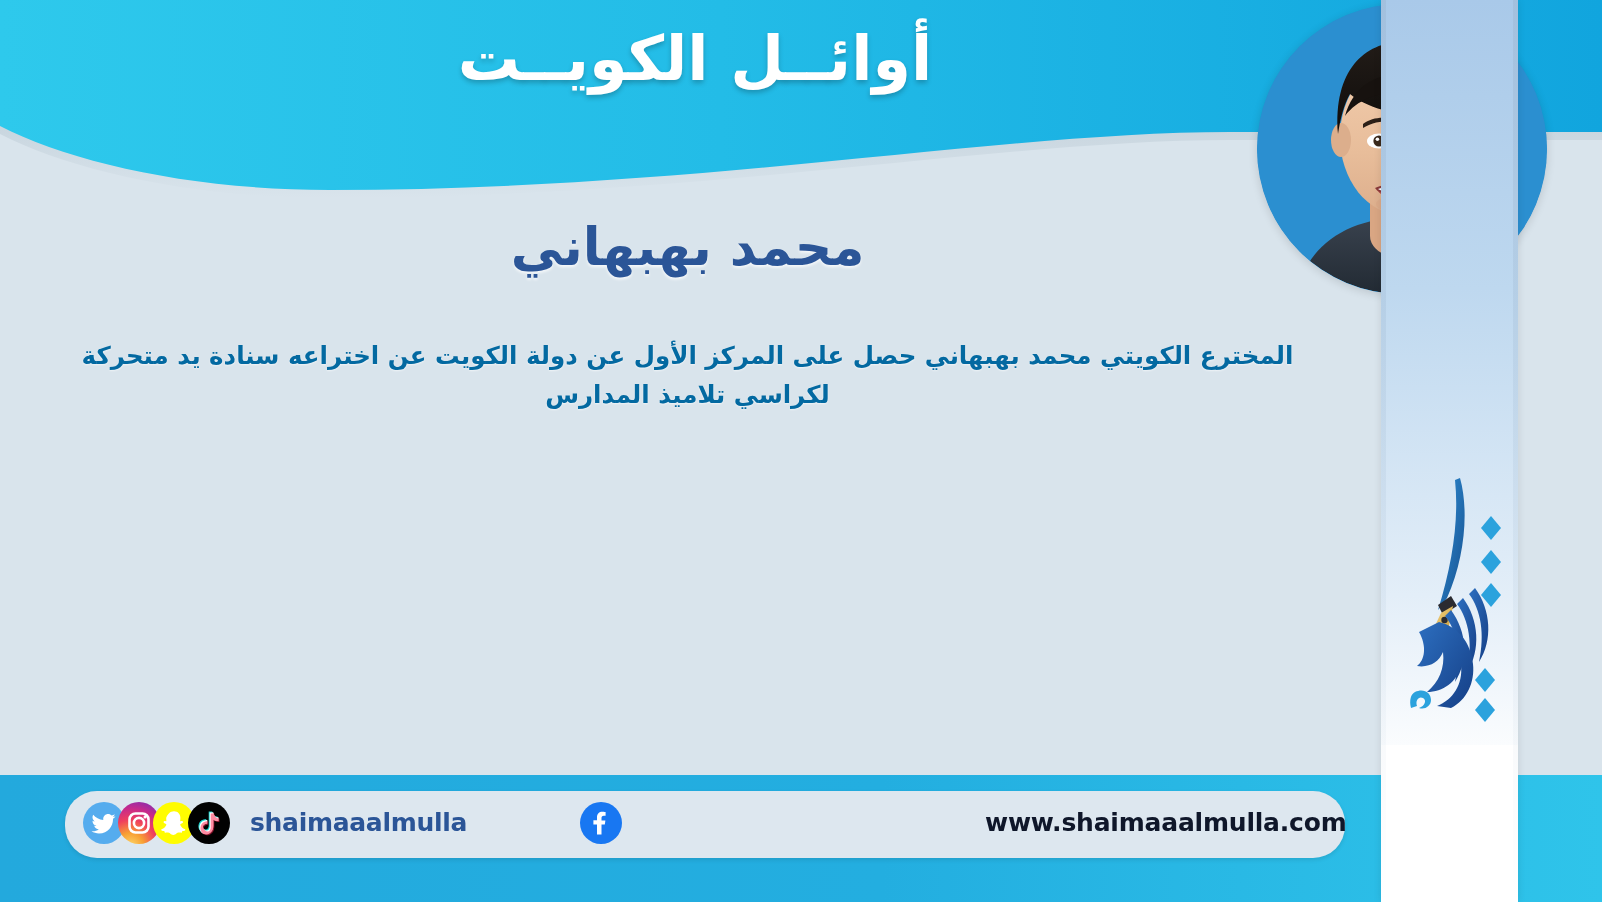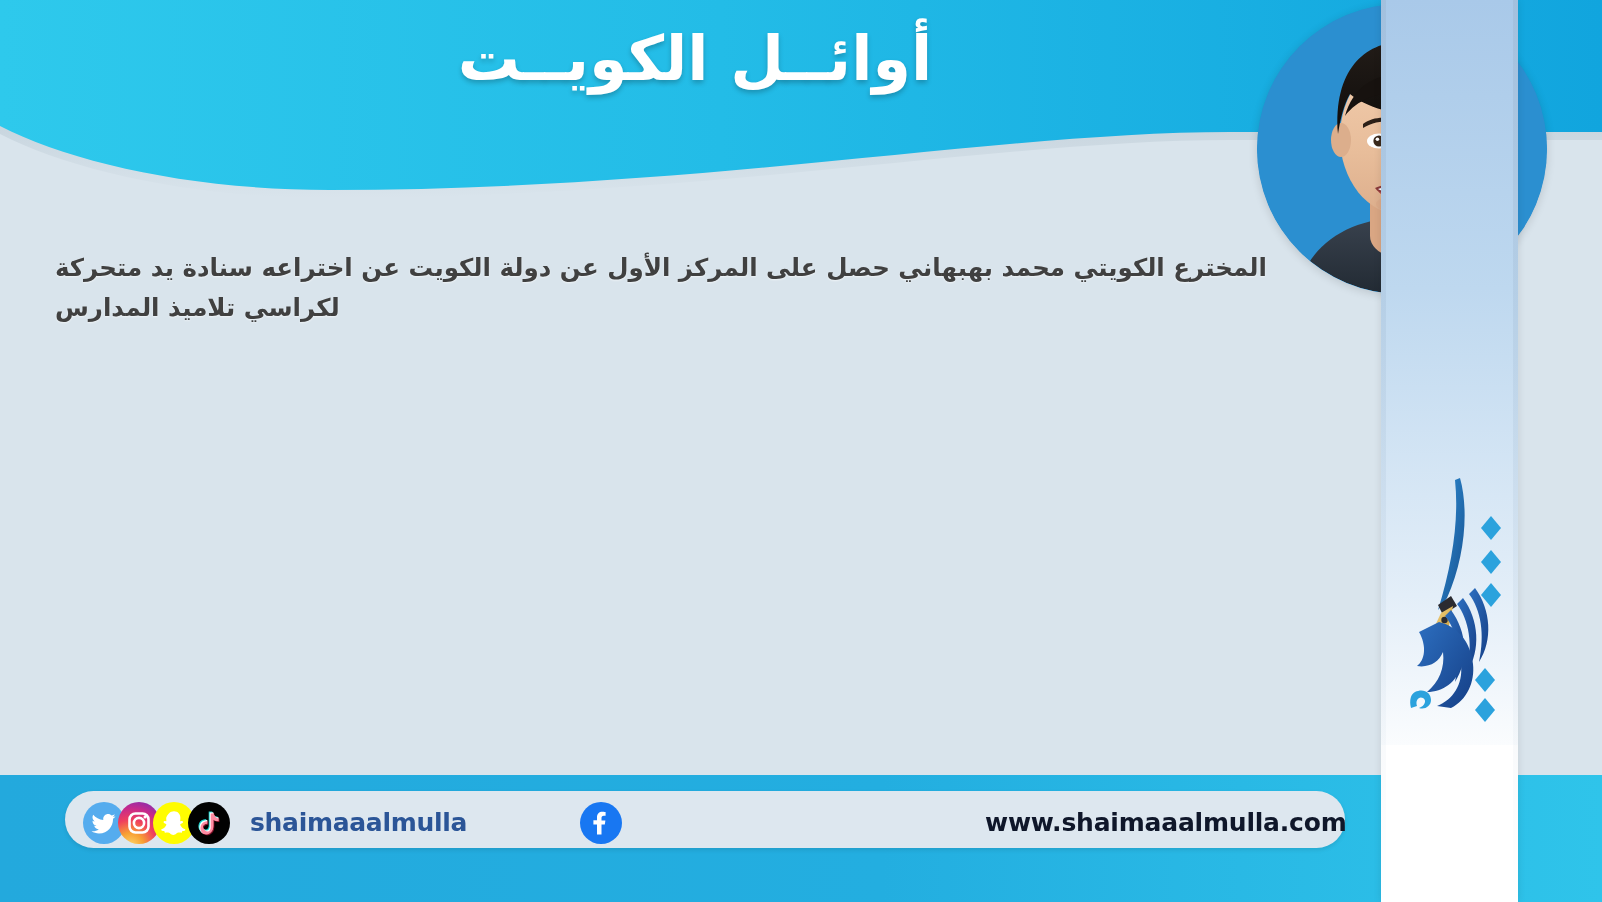--- a/index.html
+++ b/index.html
@@ -92,22 +92,22 @@
     text-align: center;
     color: #2b5597;
     font-size: 52px;
     font-weight: bold;
     line-height: 1.15;
     text-shadow: 0 2px 3px rgba(255,255,255,0.75);
   }
   .person-desc {
     margin: 0;
     padding: 58px 55px 0 55px;
-    text-align: left;
-    color: #404040;
+    text-align: center;
+    color: #0369a1;
     font-size: 24.5px;
     font-weight: bold;
     line-height: 1.62;
     text-shadow: 0 1px 2px rgba(255,255,255,0.6);
   }
 
   
   .logo-panel {
     position: absolute;
     top: 0;
@@ -164,21 +164,21 @@
     width: 1602px;
     height: 127px;
     background: linear-gradient(to right, #23a9dd 0%, #23aee0 55%, #2fc4ea 100%);
     z-index: 4;
   }
   .footer-pill {
     position: absolute;
     top: 16px;
     left: 65px;
     width: 1280px;
-    height: 57px;
+    height: 67px;
     background: #dde7ef;
     border-radius: 32px;
     box-shadow: 0 2px 4px rgba(0,0,0,0.10);
     direction: ltr;
   }
   .pill-group {
     position: absolute;
     top: 0;
     height: 63px;
     display: flex;
@@ -298,20 +298,21 @@
           <path d="M121,185 C132,181 158,181 169,185 C160,190 130,190 121,185 Z" fill="#ffffff"></path>
           <path d="M120,186 C132,196 158,196 170,186 C160,200 130,200 120,186 Z" fill="#b4504f"></path>
 
           <ellipse cx="145" cy="200" rx="26" ry="9" fill="#d9a683" opacity="0.5"></ellipse>
         </g>
       </svg>
     </div>
   </div>
 
   <div class="content">
+    <h1 class="person-name">محمد بهبهاني</h1>
     <p class="person-desc">المخترع الكويتي محمد بهبهاني حصل على المركز الأول عن دولة الكويت عن اختراعه سنادة يد متحركة لكراسي تلاميذ المدارس</p>
   </div>
 
   <div class="logo-panel">
     <div class="logo-mark">
       <svg viewBox="0 0 137 275">
         <defs>
           <linearGradient id="pen" x1="0" y1="0" x2="1" y2="1">
             <stop offset="0%" stop-color="#2f8fd6"></stop>
             <stop offset="100%" stop-color="#17508f"></stop>

